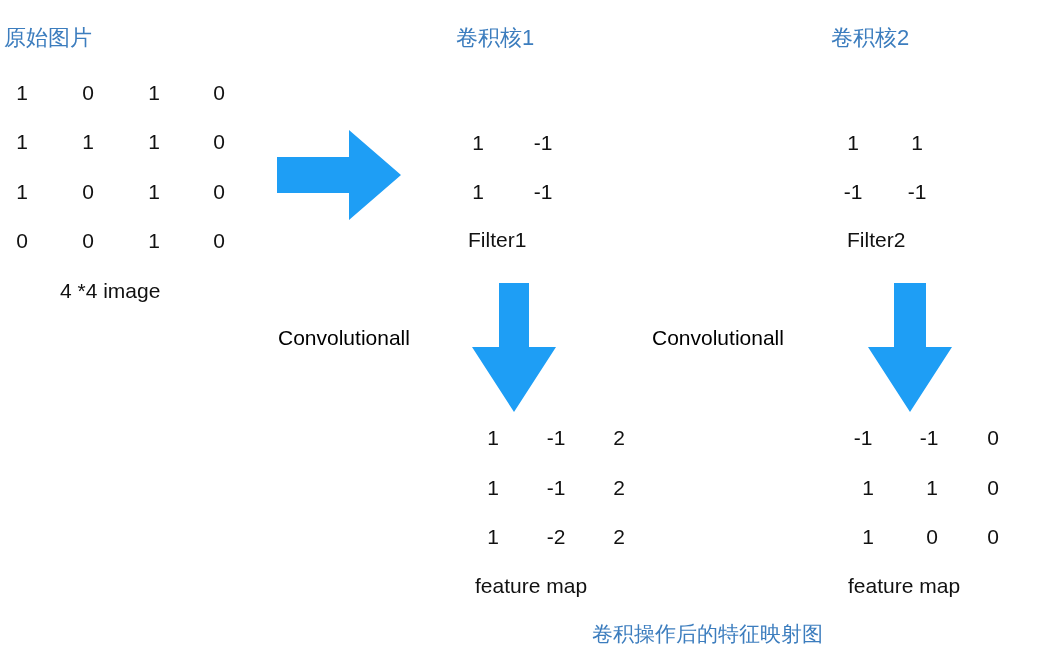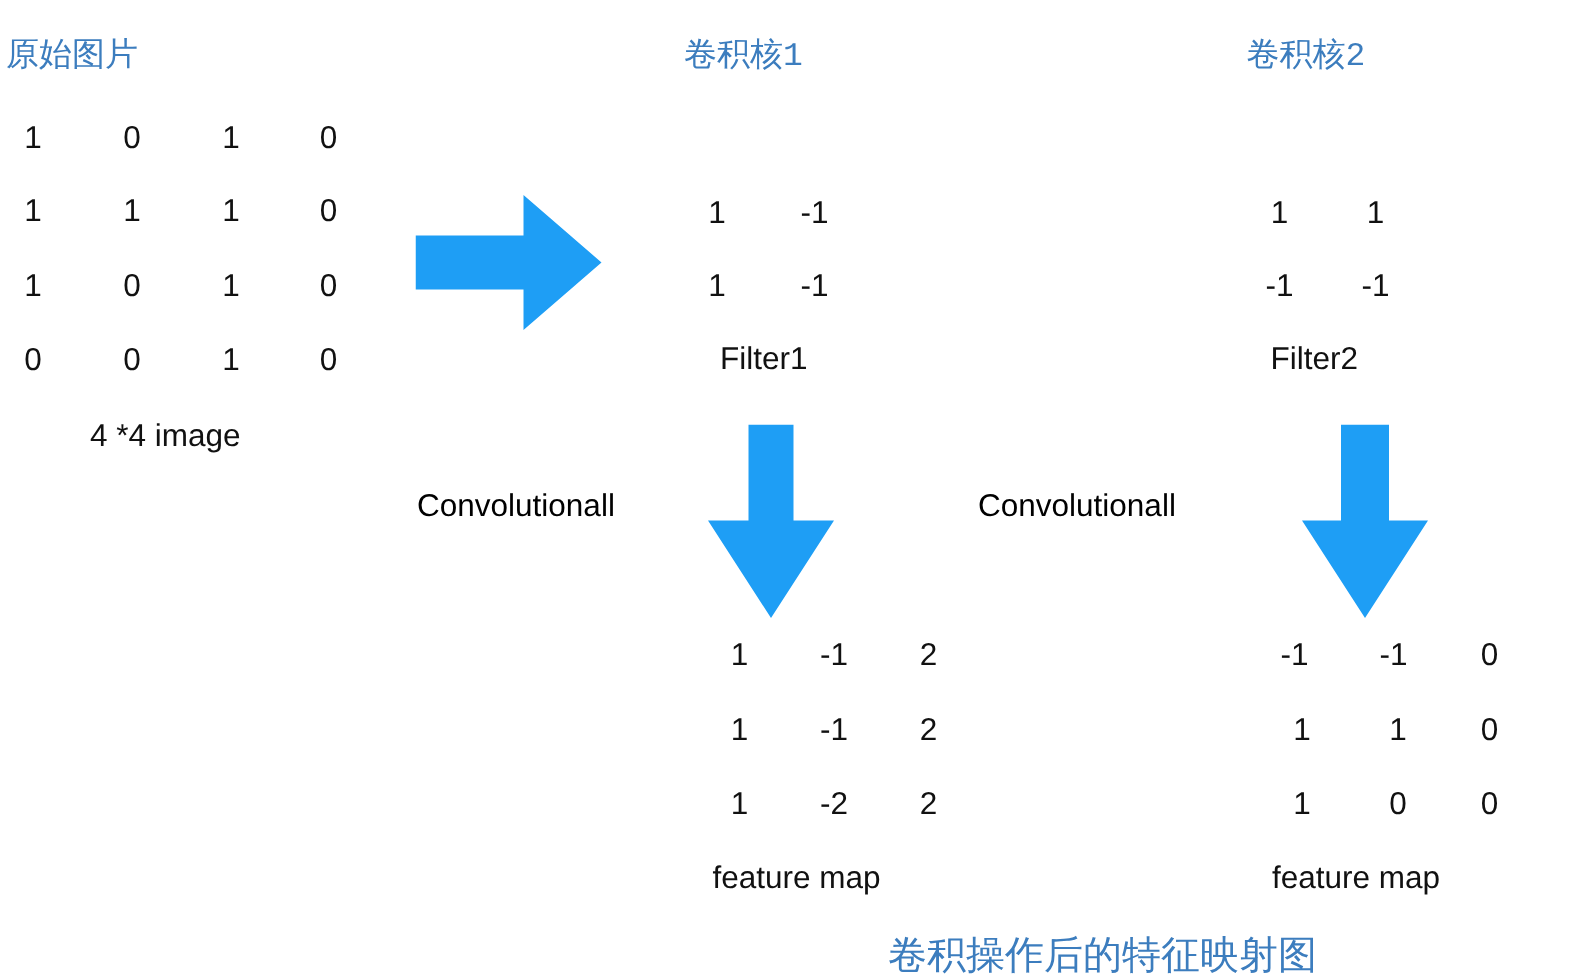--- a/index.html
+++ b/index.html
@@ -15,25 +15,24 @@
     font-family: "Liberation Sans", "DejaVu Sans", sans-serif;
     color: #1a1a1a;
   }
   .abs { position: absolute; }
 
   .heading {
     color: #3c7dbe;
     font-size: 22px;
     line-height: 1;
     white-space: nowrap;
-    font-family: Liberation Mono, monospace;
   }
   .caption {
     color: #3c7dbe;
-    font-size: 26px;
+    font-size: 21px;
     line-height: 1;
     white-space: nowrap;
     text-align: center;
   }
   .conv-label {
     color: #000000;
     font-size: 21px;
     line-height: 1;
     white-space: nowrap;
   }
@@ -99,21 +98,21 @@
   </svg>
 </div>
 
 <div class="matrix">
   <div class="cell" style="left:478px; top:142px;">1</div>
   <div class="cell" style="left:543px; top:142px;">-1</div>
   <div class="cell" style="left:478px; top:191px;">1</div>
   <div class="cell" style="left:543px; top:191px;">-1</div>
 </div>
 
-<div class="abs plain-label" style="left:480px; top:229px;">Filter1</div>
+<div class="abs plain-label" style="left:468px; top:229px;">Filter1</div>
 
 <div class="matrix">
   <div class="cell" style="left:853px; top:142px;">1</div>
   <div class="cell" style="left:917px; top:142px;">1</div>
   <div class="cell" style="left:853px; top:191px;">-1</div>
   <div class="cell" style="left:917px; top:191px;">-1</div>
 </div>
 
 <div class="abs plain-label" style="left:847px; top:229px;">Filter2</div>
 

